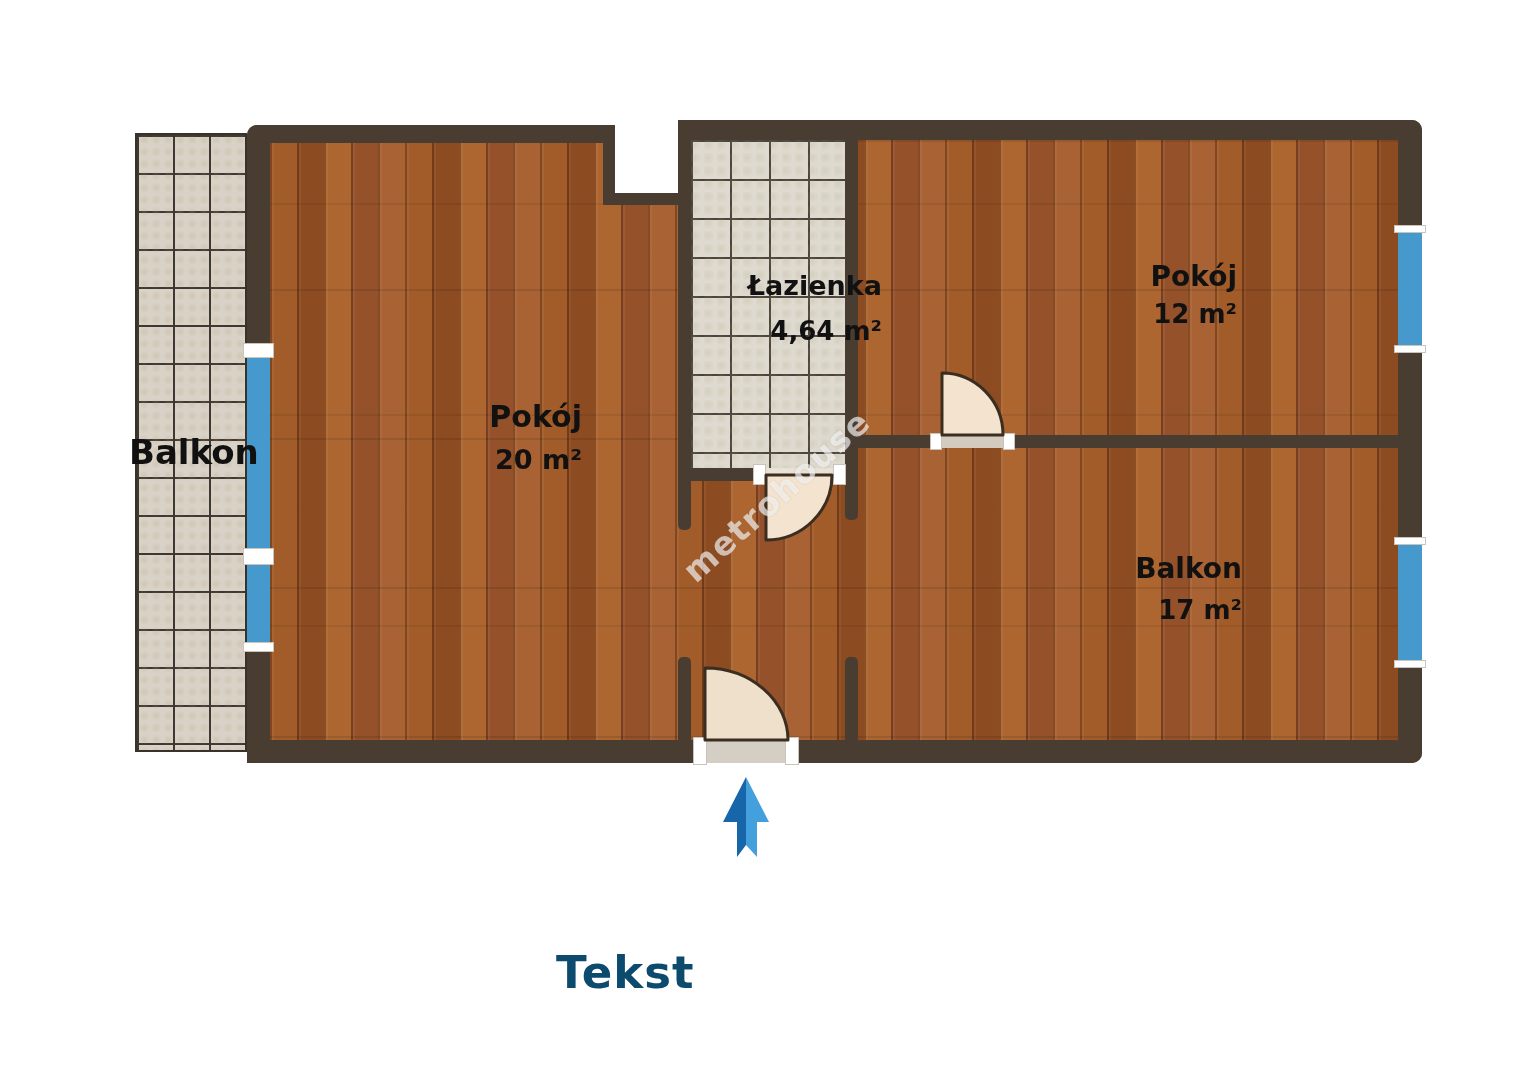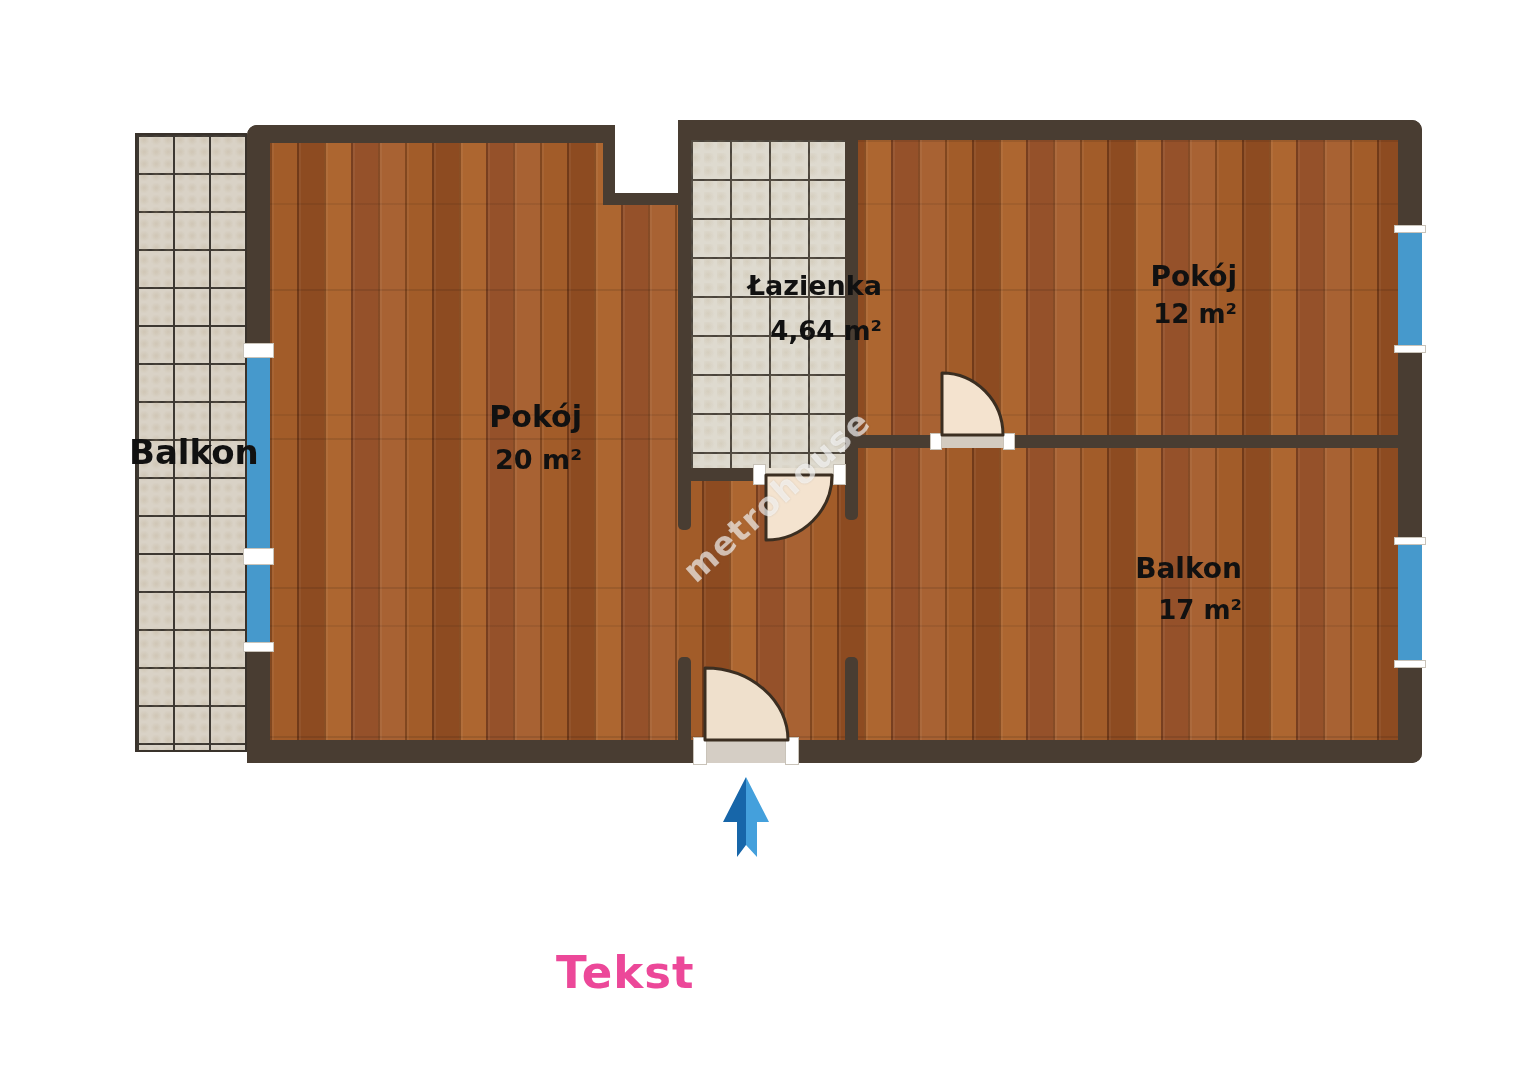--- a/index.html
+++ b/index.html
@@ -38,21 +38,21 @@
   }
   .window{position:absolute;background:var(--window);}
   .jamb{position:absolute;background:#ffffff;border:1px solid #c9c3b9;box-sizing:border-box;}
   .threshold{position:absolute;}
   .label{position:absolute;text-align:right;color:var(--text);font-weight:bold;line-height:1;}
   .label .name{display:block;}
   .label .area{display:block;}
   .watermark{position:absolute;color:rgba(255,255,255,0.62);font-size:33px;font-weight:bold;
     letter-spacing:1.5px;transform:rotate(-42deg);transform-origin:0 50%;white-space:nowrap;
     text-shadow:0 0 2px rgba(120,120,120,0.25);}
-  .caption{position:absolute;color:#ec4899;font-weight:bold;font-size:45px;letter-spacing:1px;}
+  .caption{position:absolute;color:#0c4a6e;font-weight:bold;font-size:45px;letter-spacing:1px;}
   svg.overlay{position:absolute;left:0;top:0;width:1526px;height:1080px;pointer-events:none;}
 </style>
 </head>
 <body>
 
 <div class="plan">
 
   <div class="tiles-balcony" style="left:135px;top:133px;width:108px;height:615px;"></div>
 
   <div class="wood" style="left:270px;top:140px;width:1128px;height:600px;"></div>

